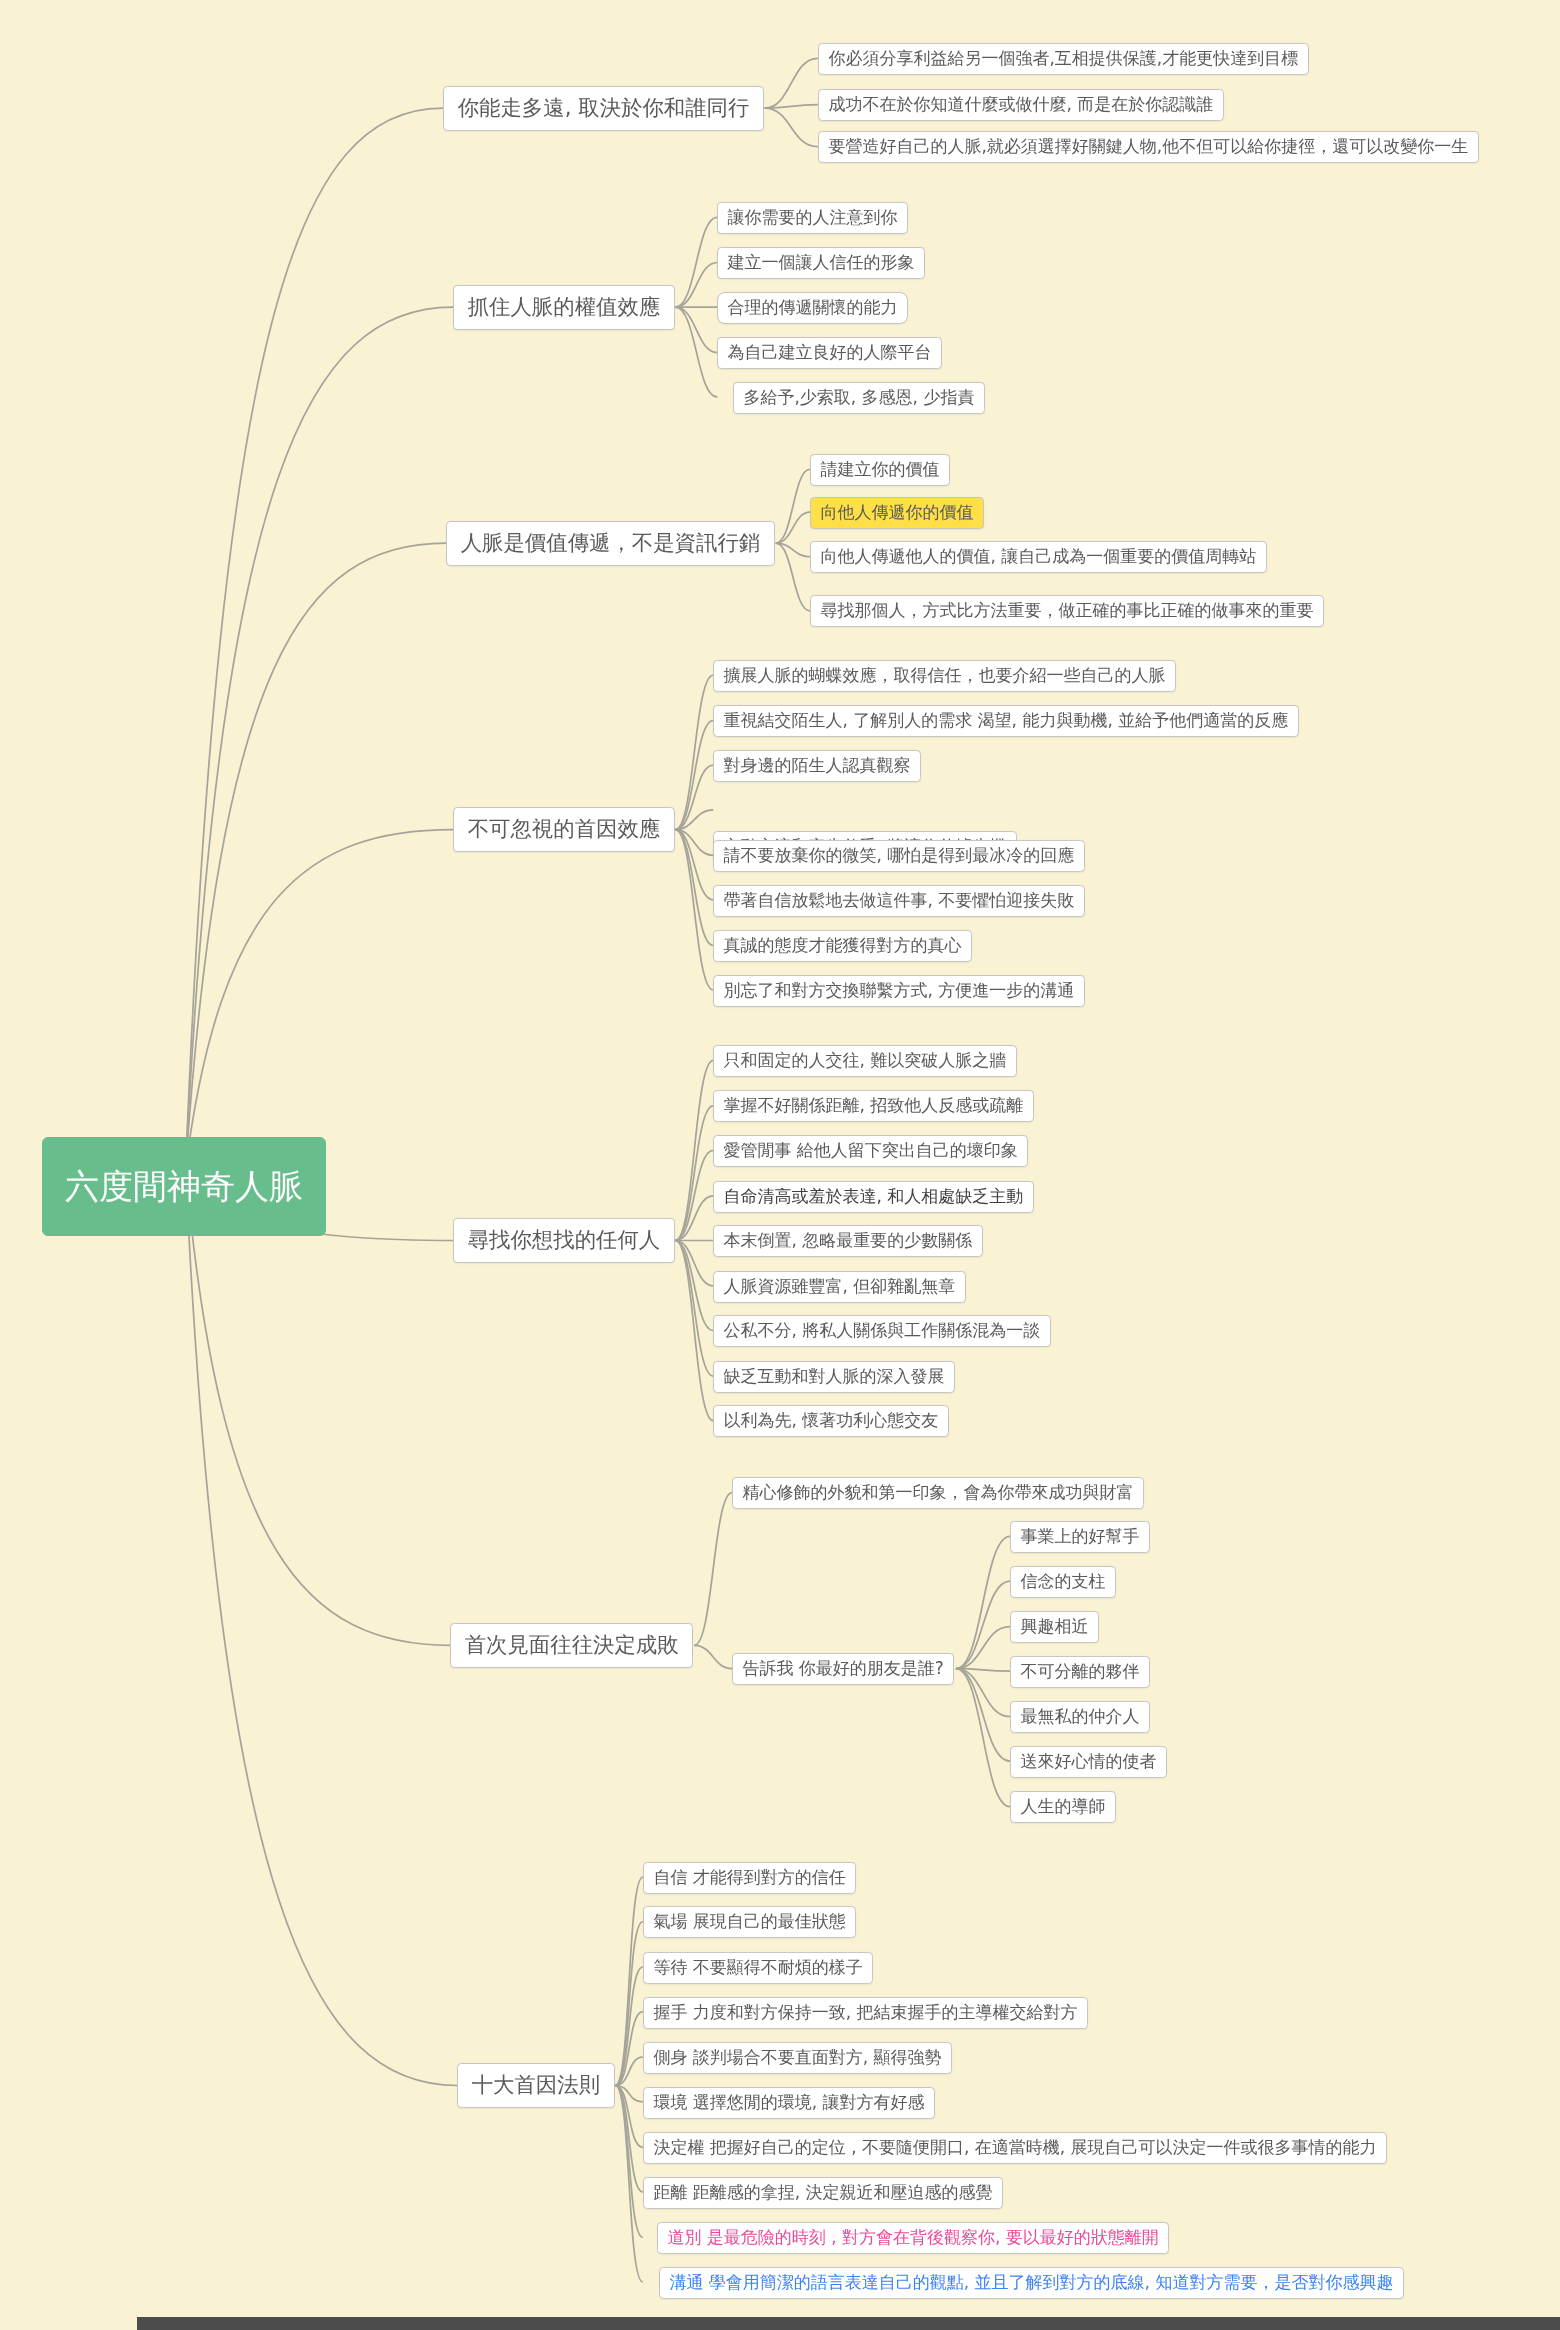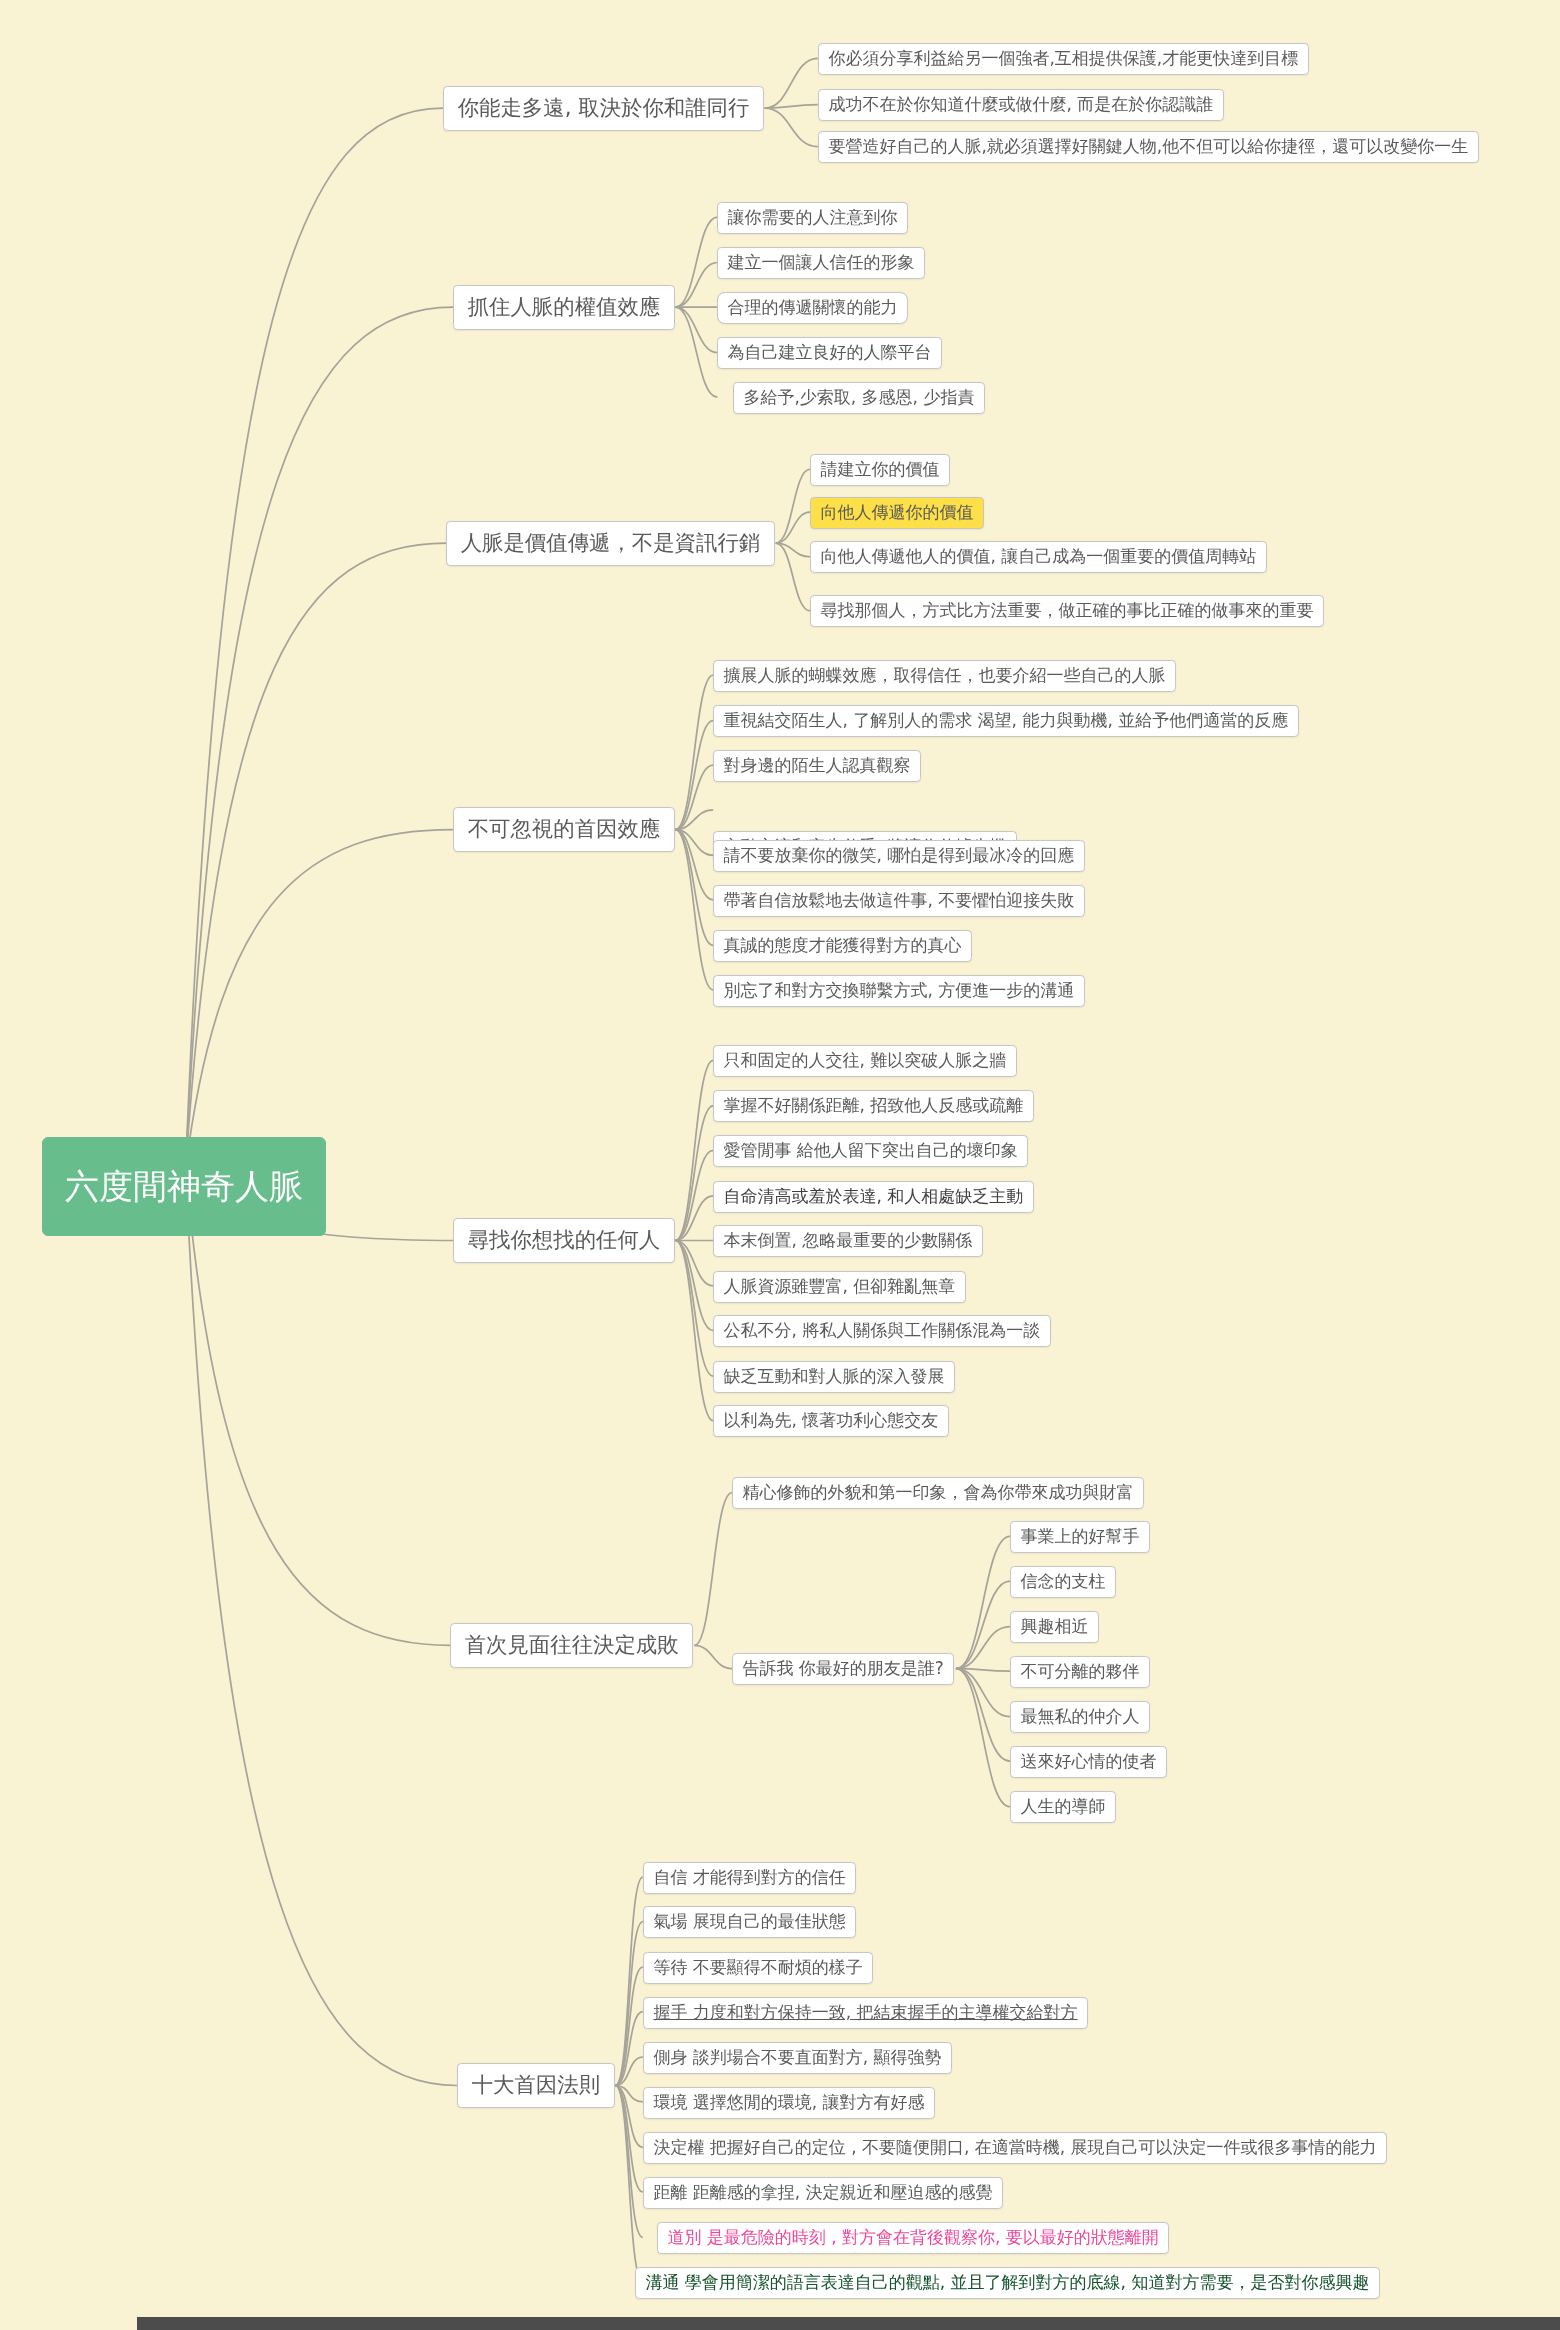--- a/index.html
+++ b/index.html
@@ -125,23 +125,23 @@
     <div class="node leaf" style="left: 1010px; background: rgb(255, 255, 255); border-color: rgb(198, 198, 198); color: rgb(90, 90, 90); top: 1566px;">信念的支柱</div>
     <div class="node leaf" style="left: 1010px; background: rgb(255, 255, 255); border-color: rgb(198, 198, 198); color: rgb(90, 90, 90); top: 1611px;">興趣相近</div>
     <div class="node leaf" style="left: 1010px; background: rgb(255, 255, 255); border-color: rgb(198, 198, 198); color: rgb(90, 90, 90); top: 1656px;">不可分離的夥伴</div>
     <div class="node leaf" style="left: 1010px; background: rgb(255, 255, 255); border-color: rgb(198, 198, 198); color: rgb(90, 90, 90); top: 1701px;">最無私的仲介人</div>
     <div class="node leaf" style="left: 1010px; background: rgb(255, 255, 255); border-color: rgb(198, 198, 198); color: rgb(90, 90, 90); top: 1746px;">送來好心情的使者</div>
     <div class="node leaf" style="left: 1010px; background: rgb(255, 255, 255); border-color: rgb(198, 198, 198); color: rgb(90, 90, 90); top: 1791px;">人生的導師</div>
     <div class="node branch" style="left: 457px; background: rgb(255, 255, 255); border-color: rgb(198, 198, 198); color: rgb(90, 90, 90); top: 2063px;">十大首因法則</div>
     <div class="node leaf" style="left: 643px; background: rgb(255, 255, 255); border-color: rgb(198, 198, 198); color: rgb(90, 90, 90); top: 1862px;">自信 才能得到對方的信任</div>
     <div class="node leaf" style="left: 643px; background: rgb(255, 255, 255); border-color: rgb(198, 198, 198); color: rgb(90, 90, 90); top: 1906px;">氣場 展現自己的最佳狀態</div>
     <div class="node leaf" style="left: 643px; background: rgb(255, 255, 255); border-color: rgb(198, 198, 198); color: rgb(90, 90, 90); top: 1952px;">等待 不要顯得不耐煩的樣子</div>
-    <div class="node leaf" style="left: 643px; background: rgb(255, 255, 255); border-color: rgb(198, 198, 198); color: rgb(90, 90, 90); top: 1997px; text-decoration: underline;">握手 力度和對方保持一致, 把結束握手的主導權交給對方</div>
+    <div class="node leaf" style="left: 643px; background: rgb(255, 255, 255); border-color: rgb(198, 198, 198); color: rgb(90, 90, 90); top: 1997px;">握手 力度和對方保持一致, 把結束握手的主導權交給對方</div>
     <div class="node leaf" style="left: 643px; background: rgb(255, 255, 255); border-color: rgb(198, 198, 198); color: rgb(90, 90, 90); top: 2042px;">側身 談判場合不要直面對方, 顯得強勢</div>
     <div class="node leaf" style="left: 643px; background: rgb(255, 255, 255); border-color: rgb(198, 198, 198); color: rgb(90, 90, 90); top: 2087px;">環境 選擇悠閒的環境, 讓對方有好感</div>
     <div class="node leaf" style="left: 643px; background: rgb(255, 255, 255); border-color: rgb(198, 198, 198); color: rgb(90, 90, 90); top: 2132px;">決定權 把握好自己的定位 , 不要隨便開口, 在適當時機, 展現自己可以決定一件或很多事情的能力</div>
     <div class="node leaf" style="left: 643px; background: rgb(255, 255, 255); border-color: rgb(198, 198, 198); color: rgb(90, 90, 90); top: 2177px;">距離 距離感的拿捏, 決定親近和壓迫感的感覺</div>
     <div class="node leaf" style="left: 657px; background: rgb(255, 255, 255); border-color: rgb(198, 198, 198); color: #ec4899; top: 2222px;">道別 是最危險的時刻 , 對方會在背後觀察你, 要以最好的狀態離開</div>
-    <div class="node leaf" style="left: 635px; background: rgb(255, 255, 255); border-color: rgb(198, 198, 198); color: #14532d; top: 2267px;">溝通 學會用簡潔的語言表達自己的觀點, 並且了解到對方的底線, 知道對方需要，是否對你感興趣</div>
+    <div class="node leaf" style="left: 659px; background: rgb(255, 255, 255); border-color: rgb(198, 198, 198); color: #3b82f6; top: 2267px;">溝通 學會用簡潔的語言表達自己的觀點, 並且了解到對方的底線, 知道對方需要，是否對你感興趣</div>
   </div>
 <div class="node root" id="rootNode" style="left: 42px; background: rgb(103, 189, 139); border-color: rgb(103, 189, 139); color: rgb(255, 255, 255); top: 1137px;">六度間神奇人脈</div>
 <div id="hscroll" style="background: rgb(76, 76, 76);"></div>
 
 
 </body></html>

